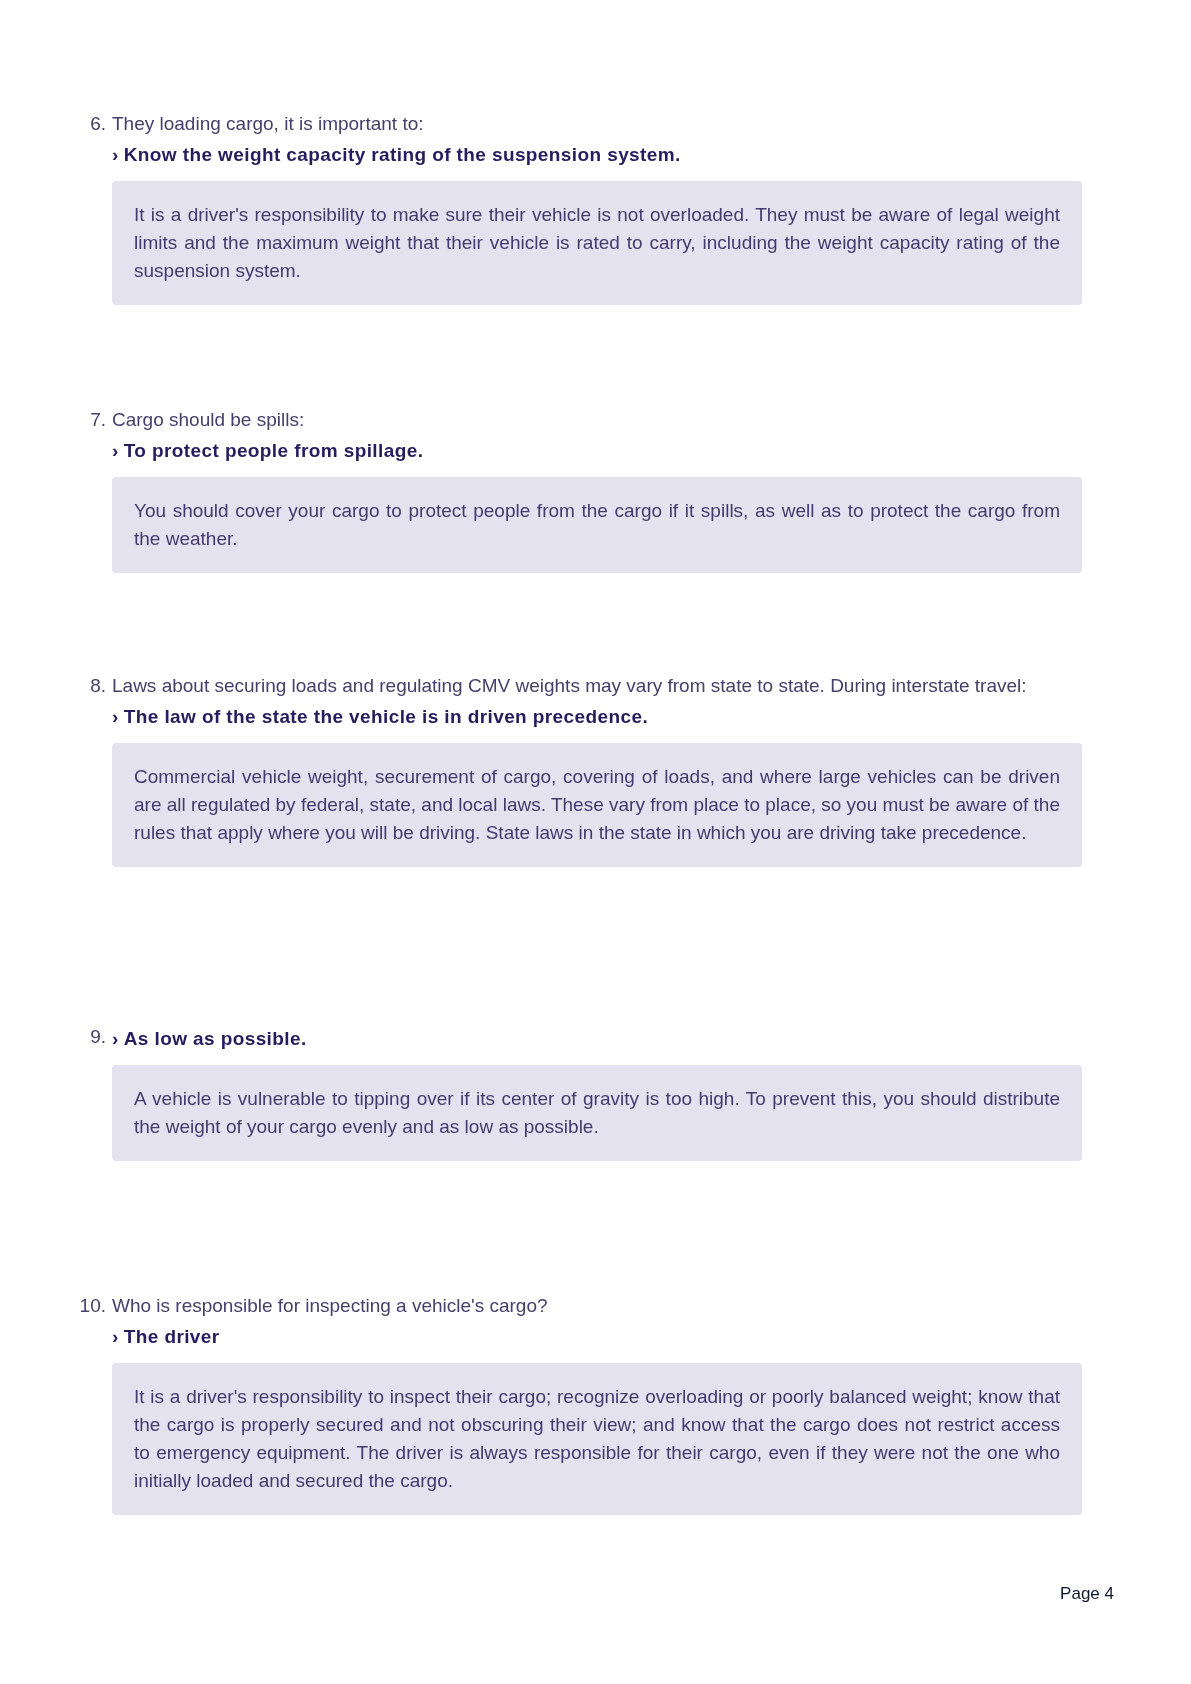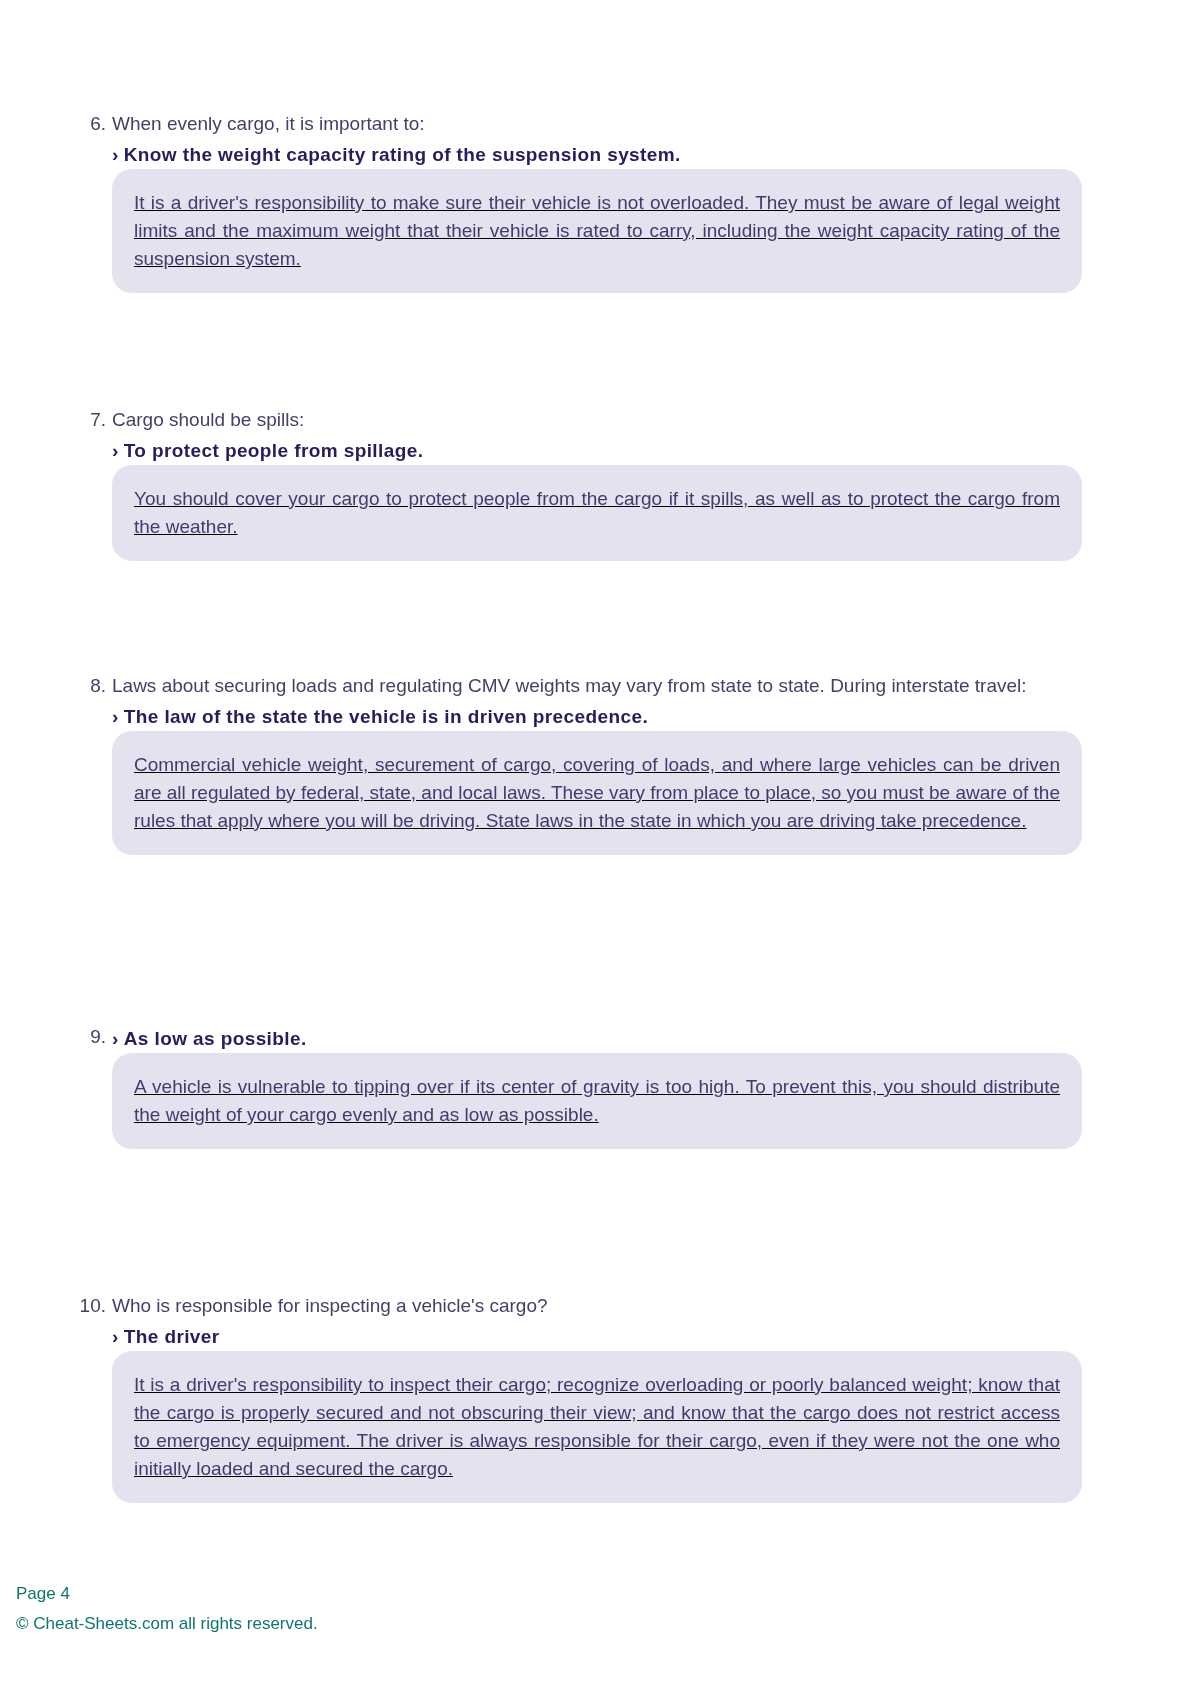--- a/index.html
+++ b/index.html
@@ -49,59 +49,59 @@
     font-weight: bold;
     color: #271d5e;
     letter-spacing: 0.4px;
   }
   .chev {
     display: inline-block;
     margin-right: 5px;
     font-weight: bold;
   }
   .q-box {
+    margin-top: 12px;
     width: 926px;
     background: #e5e2ef;
-    border-radius: 20px;
+    border-radius: 4px;
     padding: 20px 22px;
-    text-decoration: underline;
   }
   .q-expl {
     margin: 0;
     font-size: 19px;
     line-height: 28px;
     color: #433a6e;
     text-align: justify;
   }
   .footer {
     position: absolute;
-    left: 16px;
+    left: 0;
     top: 1581px;
     width: 1114px;
-    text-align: left;
-    color: #0f766e;
+    text-align: right;
+    color: #0f172a;
   }
   .footer .page-label {
     font-size: 17px;
     line-height: 26px;
   }
   .footer .copyright {
     font-size: 17px;
     line-height: 26px;
     margin-top: 4px;
   }
 </style>
 </head>
 <body>
 
 <div class="page">
   <main id="questions">
   <section class="q-block q-pos-0">
     <div class="q-num">6.</div>
-    <div class="q-text">When evenly cargo, it is important to:</div>
+    <div class="q-text">They loading cargo, it is important to:</div>
     <div class="q-answer">
       <span class="chev">›</span><span class="answer-text">Know the weight capacity rating of the suspension system.</span>
     </div>
     <div class="q-box">
       <p class="q-expl">It is a driver's responsibility to make sure their vehicle is not overloaded. They must be aware of legal weight limits and the maximum weight that their vehicle is rated to carry, including the weight capacity rating of the suspension system.</p>
     </div>
   </section>
 
   <section class="q-block q-pos-1">
     <div class="q-num">7.</div>
@@ -142,15 +142,14 @@
       <span class="chev">›</span><span class="answer-text">The driver</span>
     </div>
     <div class="q-box">
       <p class="q-expl">It is a driver's responsibility to inspect their cargo; recognize overloading or poorly balanced weight; know that the cargo is properly secured and not obscuring their view; and know that the cargo does not restrict access to emergency equipment. The driver is always responsible for their cargo, even if they were not the one who initially loaded and secured the cargo.</p>
     </div>
   </section>
 </main>
 
   <footer class="footer">
     <div class="page-label">Page 4</div>
-    <div class="copyright">© Cheat-Sheets.com all rights reserved.</div>
   </footer>
 </div>
 
 </body></html>

